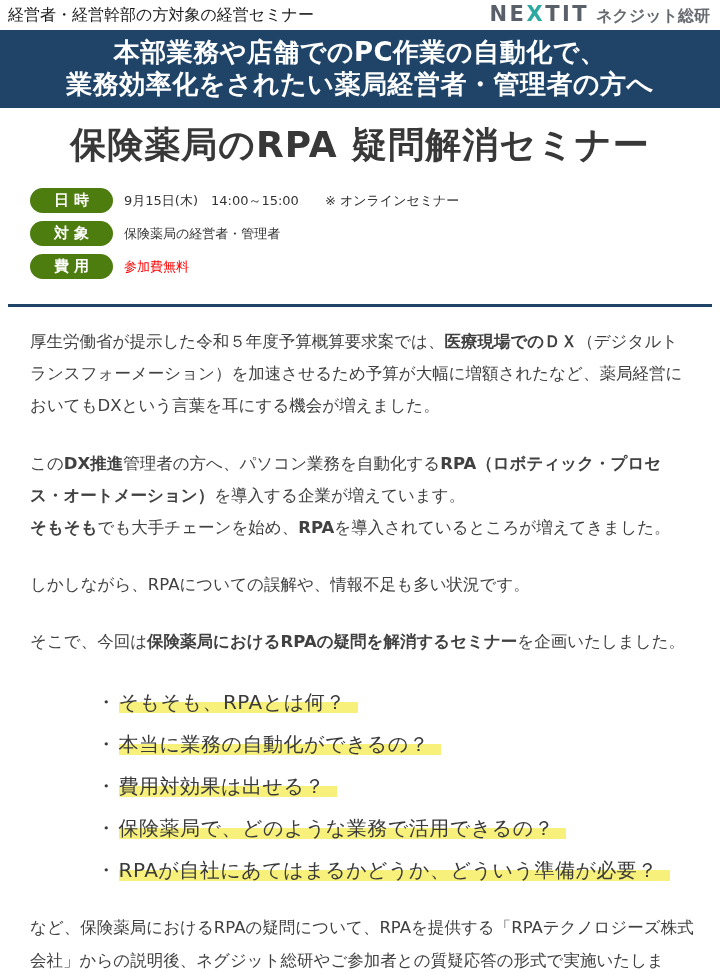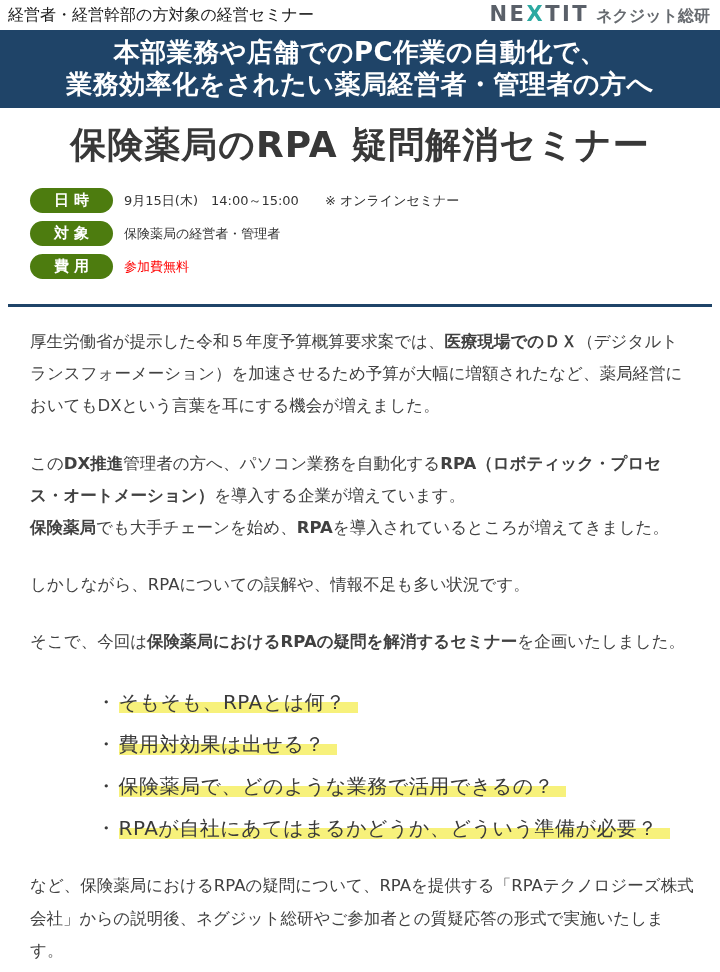--- a/index.html
+++ b/index.html
@@ -96,31 +96,32 @@
 </div>
 
 <div class="divider"></div>
 
 <div class="content">
 
   <div class="para"><span>厚生労働省が提示した令和５年度予算概算要求案では、</span><span class="b">医療現場でのＤＸ</span><span>（デジタルトランスフォーメーション）を加速させるため予算が大幅に増額されたなど、薬局経営においてもDXという言葉を耳にする機会が増えました。</span></div>
 
   <div class="para">
     <div><span>この</span><span class="b">DX推進</span><span>管理者の方へ、パソコン業務を自動化する</span><span class="b">RPA（ロボティック・プロセス・オートメーション）</span><span>を導入する企業が増えています。</span></div>
-    <div><span class="b">保険薬局</span><span>でも大手チェーンを始め、</span><span class="b">RPA</span><span>を導入されているところが増えてきました。</span></div>
+    <div><span class="b">そもそも</span><span>でも大手チェーンを始め、</span><span class="b">RPA</span><span>を導入されているところが増えてきました。</span></div>
   </div>
 
   <div class="para">しかしながら、RPAについての誤解や、情報不足も多い状況です。</div>
 
   <div class="para"><span>そこで、今回は</span><span class="b">保険薬局におけるRPAの疑問を解消するセミナー</span><span>を企画いたしました。</span></div>
 
   <div class="bullets">
 
       <div class="bullet-row"><span class="dot">・</span><span class="hl">そもそも、RPAとは何？</span></div>
 
+      <div class="bullet-row"><span class="dot">・</span><span class="hl">本当に業務の自動化ができるの？</span></div>
 
       <div class="bullet-row"><span class="dot">・</span><span class="hl">費用対効果は出せる？</span></div>
 
 
       <div class="bullet-row"><span class="dot">・</span><span class="hl">保険薬局で、どのような業務で活用できるの？</span></div>
 
       <div class="bullet-row"><span class="dot">・</span><span class="hl">RPAが自社にあてはまるかどうか、どういう準備が必要？</span></div>
     </div>
 
   <div class="para outro">など、保険薬局におけるRPAの疑問について、RPAを提供する「RPAテクノロジーズ株式会社」からの説明後、ネグジット総研やご参加者との質疑応答の形式で実施いたします。</div>

